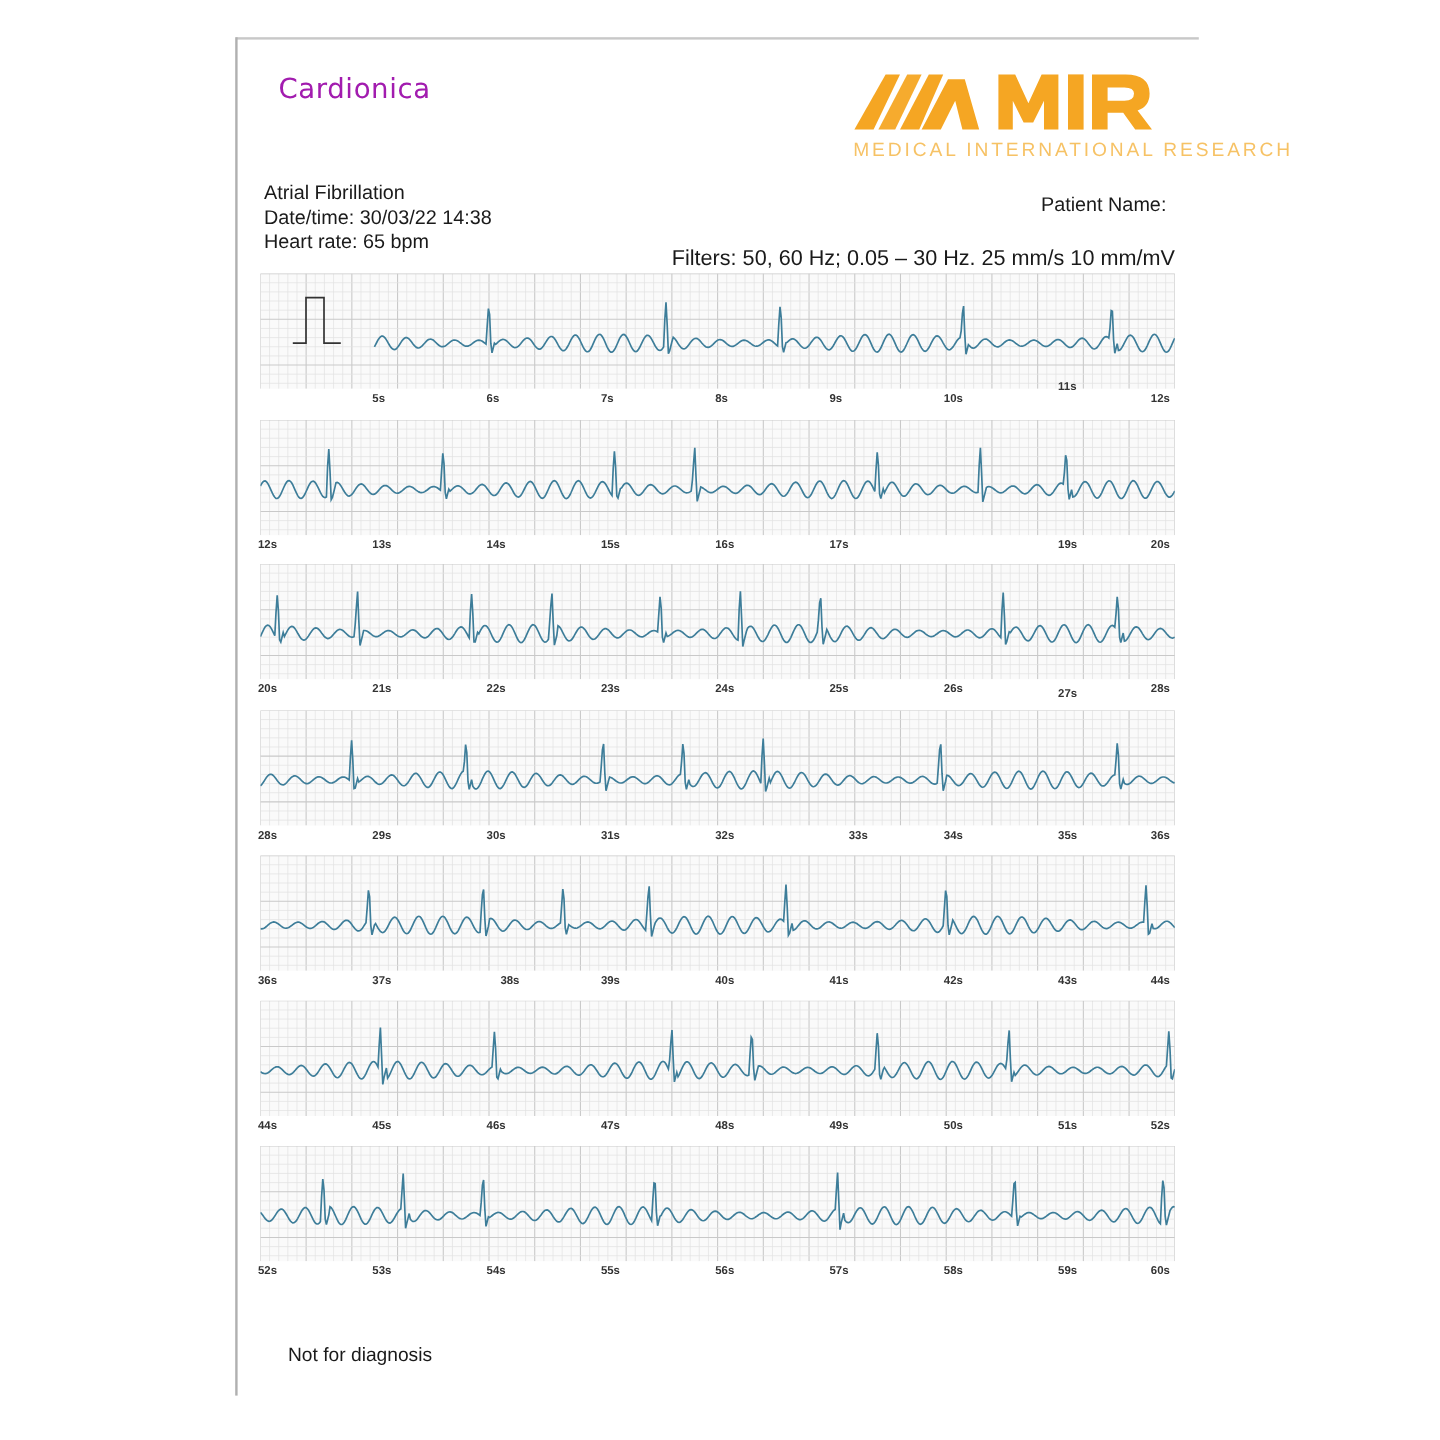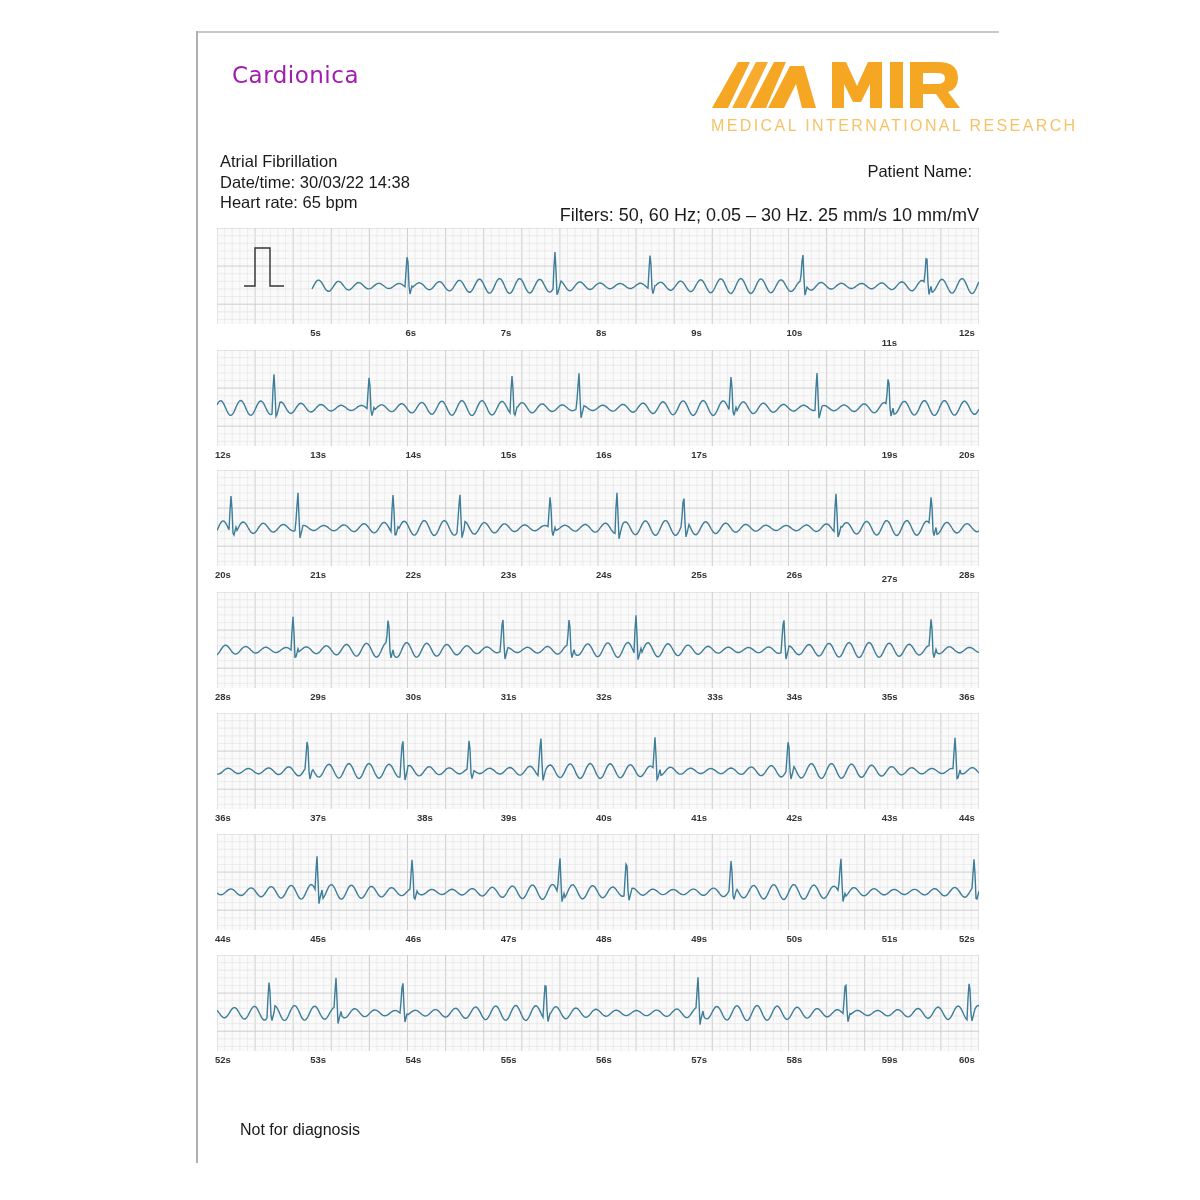--- a/index.html
+++ b/index.html
@@ -173,21 +173,21 @@
         <path d="M27 58 L38 58 L38 20 L53 20 L53 58 L67 58" fill="none" stroke="#333333" stroke-width="1.4"></path>
         <path d="M95.0 61.0 L96.0 59.1 L97.0 57.2 L98.0 55.3 L99.0 53.8 L100.0 52.7 L101.0 52.1 L102.0 52.1 L103.0 52.7 L104.0 53.7 L105.0 55.2 L106.0 56.9 L107.0 58.7 L108.0 60.3 L109.0 61.7 L110.0 62.7 L111.0 63.2 L112.0 63.3 L113.0 62.8 L114.0 61.8 L115.0 60.5 L116.0 59.1 L117.0 57.5 L118.0 56.0 L119.0 54.8 L120.0 53.9 L121.0 53.4 L122.0 53.4 L123.0 53.8 L124.0 54.6 L125.0 55.7 L126.0 57.0 L127.0 58.4 L128.0 59.6 L129.0 60.7 L130.0 61.5 L131.0 61.9 L132.0 62.0 L133.0 61.6 L134.0 60.9 L135.0 60.0 L136.0 58.9 L137.0 57.8 L138.0 56.7 L139.0 55.7 L140.0 55.0 L141.0 54.7 L142.0 54.6 L143.0 54.9 L144.0 55.4 L145.0 56.2 L146.0 57.2 L147.0 58.2 L148.0 59.1 L149.0 59.9 L150.0 60.5 L151.0 60.9 L152.0 60.9 L153.0 60.7 L154.0 60.3 L155.0 59.6 L156.0 58.8 L157.0 57.9 L158.0 57.1 L159.0 56.3 L160.0 55.8 L161.0 55.4 L162.0 55.4 L163.0 55.5 L164.0 55.9 L165.0 56.5 L166.0 57.3 L167.0 58.0 L168.0 58.8 L169.0 59.5 L170.0 60.1 L171.0 60.4 L172.0 60.5 L173.0 60.4 L174.0 60.0 L175.0 59.5 L176.0 58.8 L177.0 58.0 L178.0 57.2 L179.0 56.5 L180.0 56.0 L181.0 55.6 L182.0 55.4 L183.0 55.6 L184.0 55.9 L185.0 56.4 L186.0 57.2 L187.0 58.0 L188.0 58.8 L189.0 43.6 L190.0 29.2 L191.0 34.0 L192.0 58.0 L193.0 66.0 L194.0 62.0 L195.0 58.0 L196.0 59.0 L197.0 58.1 L198.0 57.2 L199.0 56.3 L200.0 55.6 L201.0 55.1 L202.0 54.8 L203.0 54.9 L204.0 55.3 L205.0 55.9 L206.0 56.8 L207.0 57.8 L208.0 58.9 L209.0 59.9 L210.0 60.8 L211.0 61.4 L212.0 61.7 L213.0 61.6 L214.0 61.2 L215.0 60.5 L216.0 59.5 L217.0 58.3 L218.0 57.0 L219.0 55.8 L220.0 54.8 L221.0 54.1 L222.0 53.7 L223.0 53.8 L224.0 54.2 L225.0 55.1 L226.0 56.2 L227.0 57.6 L228.0 59.1 L229.0 60.5 L230.0 61.6 L231.0 62.5 L232.0 62.9 L233.0 62.9 L234.0 62.4 L235.0 61.4 L236.0 60.1 L237.0 58.5 L238.0 56.9 L239.0 55.3 L240.0 53.9 L241.0 52.9 L242.0 52.4 L243.0 52.4 L244.0 53.0 L245.0 54.1 L246.0 55.6 L247.0 57.3 L248.0 59.2 L249.0 61.0 L250.0 62.5 L251.0 63.6 L252.0 64.2 L253.0 64.2 L254.0 63.6 L255.0 62.4 L256.0 60.8 L257.0 58.9 L258.0 56.8 L259.0 54.9 L260.0 53.2 L261.0 51.9 L262.0 51.3 L263.0 51.3 L264.0 51.9 L265.0 53.2 L266.0 54.9 L267.0 57.0 L268.0 59.1 L269.0 61.2 L270.0 63.1 L271.0 64.4 L272.0 65.1 L273.0 65.1 L274.0 64.5 L275.0 63.2 L276.0 61.4 L277.0 59.2 L278.0 56.9 L279.0 54.7 L280.0 52.8 L281.0 51.4 L282.0 50.7 L283.0 50.6 L284.0 51.3 L285.0 52.6 L286.0 54.4 L287.0 56.6 L288.0 59.0 L289.0 61.2 L290.0 63.1 L291.0 64.6 L292.0 65.4 L293.0 65.4 L294.0 64.8 L295.0 63.5 L296.0 61.7 L297.0 59.5 L298.0 57.2 L299.0 54.9 L300.0 53.0 L301.0 51.6 L302.0 50.8 L303.0 50.7 L304.0 51.3 L305.0 52.6 L306.0 54.3 L307.0 56.4 L308.0 58.7 L309.0 60.9 L310.0 62.7 L311.0 64.1 L312.0 64.9 L313.0 65.0 L314.0 64.5 L315.0 63.3 L316.0 61.6 L317.0 59.6 L318.0 57.5 L319.0 55.4 L320.0 53.6 L321.0 52.3 L322.0 51.5 L323.0 51.4 L324.0 51.9 L325.0 53.0 L326.0 54.6 L327.0 56.4 L328.0 58.4 L329.0 60.3 L330.0 61.9 L331.0 63.2 L332.0 63.9 L333.0 64.0 L334.0 63.6 L335.0 62.6 L336.0 61.2 L337.0 38.4 L338.0 24.0 L339.0 42.7 L340.0 66.7 L341.0 64.5 L342.0 60.5 L343.0 56.5 L344.0 53.0 L345.0 53.9 L346.0 55.1 L347.0 56.6 L348.0 58.2 L349.0 59.7 L350.0 61.0 L351.0 62.0 L352.0 62.6 L353.0 62.7 L354.0 62.4 L355.0 61.7 L356.0 60.6 L357.0 59.3 L358.0 57.9 L359.0 56.6 L360.0 55.5 L361.0 54.6 L362.0 54.1 L363.0 53.9 L364.0 54.2 L365.0 54.8 L366.0 55.7 L367.0 56.8 L368.0 58.0 L369.0 59.1 L370.0 60.1 L371.0 60.9 L372.0 61.3 L373.0 61.5 L374.0 61.3 L375.0 60.8 L376.0 60.0 L377.0 59.1 L378.0 58.1 L379.0 57.1 L380.0 56.2 L381.0 55.5 L382.0 55.1 L383.0 55.0 L384.0 55.2 L385.0 55.6 L386.0 56.2 L387.0 57.0 L388.0 57.9 L389.0 58.8 L390.0 59.5 L391.0 60.1 L392.0 60.5 L393.0 60.7 L394.0 60.6 L395.0 60.2 L396.0 59.6 L397.0 58.9 L398.0 58.1 L399.0 57.3 L400.0 56.6 L401.0 56.0 L402.0 55.7 L403.0 55.5 L404.0 55.6 L405.0 55.9 L406.0 56.4 L407.0 57.1 L408.0 57.8 L409.0 58.6 L410.0 59.3 L411.0 59.9 L412.0 60.3 L413.0 60.5 L414.0 60.5 L415.0 60.2 L416.0 59.7 L417.0 59.0 L418.0 58.2 L419.0 57.4 L420.0 56.6 L421.0 56.0 L422.0 55.5 L423.0 55.3 L424.0 55.3 L425.0 55.6 L426.0 56.1 L427.0 56.8 L428.0 57.7 L429.0 58.6 L430.0 59.5 L431.0 60.2 L432.0 42.0 L433.0 27.6 L434.0 36.7 L435.0 60.7 L436.0 65.6 L437.0 61.6 L438.0 57.6 L439.0 57.3 L440.0 56.3 L441.0 55.4 L442.0 54.8 L443.0 54.4 L444.0 54.4 L445.0 54.7 L446.0 55.4 L447.0 56.3 L448.0 57.5 L449.0 58.7 L450.0 59.9 L451.0 60.9 L452.0 61.7 L453.0 62.2 L454.0 62.2 L455.0 61.8 L456.0 61.1 L457.0 60.0 L458.0 58.7 L459.0 57.3 L460.0 55.9 L461.0 54.7 L462.0 53.7 L463.0 53.2 L464.0 53.1 L465.0 53.5 L466.0 54.4 L467.0 55.6 L468.0 57.1 L469.0 58.8 L470.0 60.4 L471.0 61.8 L472.0 62.8 L473.0 63.5 L474.0 63.6 L475.0 63.1 L476.0 62.2 L477.0 60.8 L478.0 59.1 L479.0 57.2 L480.0 55.5 L481.0 53.9 L482.0 52.7 L483.0 51.9 L484.0 51.8 L485.0 52.3 L486.0 53.3 L487.0 54.9 L488.0 56.7 L489.0 58.7 L490.0 60.7 L491.0 62.4 L492.0 63.8 L493.0 64.6 L494.0 64.7 L495.0 64.2 L496.0 63.1 L497.0 61.5 L498.0 59.5 L499.0 57.3 L500.0 55.2 L501.0 53.3 L502.0 51.9 L503.0 51.0 L504.0 50.9 L505.0 51.4 L506.0 52.5 L507.0 54.2 L508.0 56.3 L509.0 58.6 L510.0 60.8 L511.0 62.8 L512.0 64.3 L513.0 65.2 L514.0 65.4 L515.0 64.9 L516.0 63.7 L517.0 62.0 L518.0 59.9 L519.0 57.5 L520.0 55.3 L521.0 53.3 L522.0 51.7 L523.0 50.8 L524.0 50.5 L525.0 51.0 L526.0 52.2 L527.0 53.9 L528.0 56.0 L529.0 58.3 L530.0 60.6 L531.0 62.6 L532.0 64.2 L533.0 65.1 L534.0 65.4 L535.0 64.9 L536.0 63.8 L537.0 62.1 L538.0 60.1 L539.0 57.8 L540.0 55.6 L541.0 53.6 L542.0 52.1 L543.0 51.2 L544.0 50.9 L545.0 51.3 L546.0 52.4 L547.0 54.0 L548.0 55.9 L549.0 58.1 L550.0 60.2 L551.0 62.1 L552.0 63.5 L553.0 64.4 L554.0 64.7 L555.0 64.3 L556.0 63.3 L557.0 61.8 L558.0 60.0 L559.0 58.0 L560.0 56.1 L561.0 54.3 L562.0 53.0 L563.0 52.1 L564.0 51.9 L565.0 52.2 L566.0 53.1 L567.0 54.4 L568.0 56.1 L569.0 57.9 L570.0 59.6 L571.0 61.2 L572.0 62.5 L573.0 63.2 L574.0 63.5 L575.0 63.2 L576.0 62.4 L577.0 61.3 L578.0 59.8 L579.0 58.2 L580.0 56.6 L581.0 55.2 L582.0 54.1 L583.0 53.4 L584.0 47.7 L585.0 33.3 L586.0 27.1 L587.0 51.1 L588.0 67.2 L589.0 63.2 L590.0 59.2 L591.0 60.3 L592.0 61.3 L593.0 61.9 L594.0 62.1 L595.0 62.0 L596.0 61.4 L597.0 60.5 L598.0 59.5 L599.0 58.3 L600.0 57.1 L601.0 56.0 L602.0 55.2 L603.0 54.7 L604.0 54.5 L605.0 54.6 L606.0 55.1 L607.0 55.8 L608.0 56.7 L609.0 57.7 L610.0 58.7 L611.0 59.6 L612.0 60.4 L613.0 60.8 L614.0 61.0 L615.0 61.0 L616.0 60.6 L617.0 60.0 L618.0 59.2 L619.0 58.3 L620.0 57.4 L621.0 56.6 L622.0 56.0 L623.0 55.5 L624.0 55.3 L625.0 55.4 L626.0 55.7 L627.0 56.2 L628.0 56.9 L629.0 57.7 L630.0 58.5 L631.0 59.2 L632.0 59.9 L633.0 60.3 L634.0 60.5 L635.0 60.5 L636.0 60.2 L637.0 59.7 L638.0 59.1 L639.0 58.3 L640.0 57.6 L641.0 56.8 L642.0 56.2 L643.0 55.7 L644.0 55.5 L645.0 55.5 L646.0 55.7 L647.0 56.2 L648.0 56.8 L649.0 57.6 L650.0 58.4 L651.0 59.2 L652.0 59.9 L653.0 60.4 L654.0 60.7 L655.0 60.7 L656.0 60.5 L657.0 60.0 L658.0 59.3 L659.0 58.5 L660.0 57.6 L661.0 56.7 L662.0 56.0 L663.0 55.4 L664.0 55.0 L665.0 54.9 L666.0 55.2 L667.0 55.7 L668.0 56.5 L669.0 57.4 L670.0 58.4 L671.0 59.4 L672.0 60.3 L673.0 61.0 L674.0 61.5 L675.0 61.6 L676.0 61.3 L677.0 60.7 L678.0 59.9 L679.0 58.8 L680.0 57.6 L681.0 56.4 L682.0 55.3 L683.0 54.5 L684.0 54.0 L685.0 53.8 L686.0 54.1 L687.0 54.8 L688.0 55.8 L689.0 57.0 L690.0 58.4 L691.0 59.8 L692.0 61.0 L693.0 62.0 L694.0 62.6 L695.0 62.8 L696.0 62.5 L697.0 61.8 L698.0 60.6 L699.0 59.2 L700.0 57.6 L701.0 56.0 L702.0 54.6 L703.0 53.4 L704.0 52.7 L705.0 52.5 L706.0 52.8 L707.0 53.7 L708.0 45.2 L709.0 30.8 L710.0 31.3 L711.0 55.3 L712.0 66.4 L713.0 62.4 L714.0 58.4 L715.0 64.1 L716.0 63.8 L717.0 62.9 L718.0 61.5 L719.0 59.7 L720.0 57.7 L721.0 55.8 L722.0 54.0 L723.0 52.5 L724.0 51.6 L725.0 51.3 L726.0 51.7 L727.0 52.6 L728.0 54.1 L729.0 56.0 L730.0 58.2 L731.0 60.3 L732.0 62.2 L733.0 63.8 L734.0 64.8 L735.0 65.1 L736.0 64.8 L737.0 63.8 L738.0 62.2 L739.0 60.2 L740.0 57.9 L741.0 55.7 L742.0 53.7 L743.0 52.0 L744.0 51.0 L745.0 50.6 L746.0 50.9 L747.0 52.0 L748.0 53.6 L749.0 55.6 L750.0 57.9 L751.0 60.2 L752.0 62.3 L753.0 64.0 L754.0 65.1 L755.0 65.5 L756.0 65.2 L757.0 64.2 L758.0 62.5 L759.0 60.5 L760.0 58.2 L761.0 55.9 L762.0 53.8" fill="none" stroke="#3d7d99" stroke-width="1.4"></path>
       </svg>
     </div>
     <span class="tick-label" style="left: 312.25px; top: 327px;">5s</span>
     <span class="tick-label" style="left: 407.5px; top: 327px;">6s</span>
     <span class="tick-label" style="left: 502.75px; top: 327px;">7s</span>
     <span class="tick-label" style="left: 598px; top: 327px;">8s</span>
     <span class="tick-label" style="left: 693.25px; top: 327px;">9s</span>
     <span class="tick-label" style="left: 788.5px; top: 327px;">10s</span>
-    <span class="tick-label" style="left: 883.75px; top: 317px; margin-top: 20px;">11s</span>
+    <span class="tick-label" style="left: 883.75px; top: 317px;">11s</span>
     <span class="tick-label" style="left: 961px; top: 327px;">12s</span>
     <div class="strip" style="top: 350px;">
       <svg width="762" height="96">
         <line x1="0" x2="0" y1="0" y2="96" stroke="#c9c9c9" stroke-width="0.9"></line>
         <line x1="7.62" x2="7.62" y1="0" y2="96" stroke="#e2e2e2" stroke-width="0.6"></line>
         <line x1="15.24" x2="15.24" y1="0" y2="96" stroke="#e2e2e2" stroke-width="0.6"></line>
         <line x1="22.86" x2="22.86" y1="0" y2="96" stroke="#e2e2e2" stroke-width="0.6"></line>
         <line x1="30.48" x2="30.48" y1="0" y2="96" stroke="#e2e2e2" stroke-width="0.6"></line>
         <line x1="38.1" x2="38.1" y1="0" y2="96" stroke="#c9c9c9" stroke-width="0.9"></line>
         <line x1="45.72" x2="45.72" y1="0" y2="96" stroke="#e2e2e2" stroke-width="0.6"></line>

